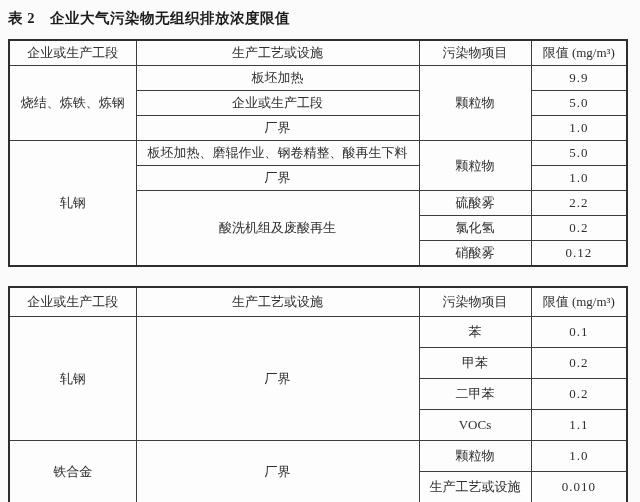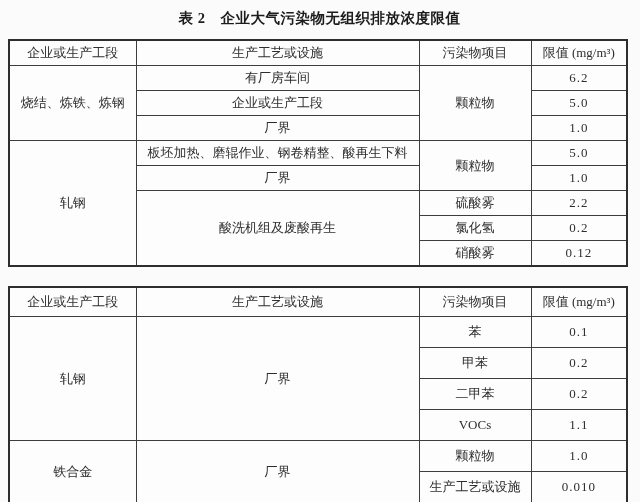--- a/index.html
+++ b/index.html
@@ -9,21 +9,21 @@
     width: 640px;
     height: 502px;
     overflow: hidden;
     font-family: "Liberation Serif", "DejaVu Serif", serif;
     color: #2e2e2e;
   }
   .doc {
     padding: 7px 9px 0 8px;
   }
   .doc-title {
-    text-align: center;
+    text-align: left;
     font-size: 14.5px;
     font-weight: bold;
     color: #1c1c1c;
     margin: 2px 0 11px 0;
     letter-spacing: 0.5px;
   }
   table.limits {
     border-collapse: collapse;
     table-layout: fixed;
     width: 528px;
@@ -74,23 +74,23 @@
       <tr>
         <th>企业或生产工段</th>
         <th>生产工艺或设施</th>
         <th>污染物项目</th>
         <th>限值 (mg/m³)</th>
       </tr>
     </thead>
     <tbody>
       <tr>
         <td rowspan="3" class="enterprise-cell">烧结、炼铁、炼钢</td>
-        <td class="process-cell">有厂房车间</td>
+        <td class="process-cell">板坯加热</td>
         <td rowspan="3" class="pollutant-cell">颗粒物</td>
-        <td class="limit-cell">6.2</td>
+        <td class="limit-cell">9.9</td>
       </tr>
       <tr>
         <td class="process-cell">企业或生产工段</td>
         <td class="limit-cell">5.0</td>
       </tr>
       <tr>
         <td class="process-cell">厂界</td>
         <td class="limit-cell">1.0</td>
       </tr>
       <tr>

